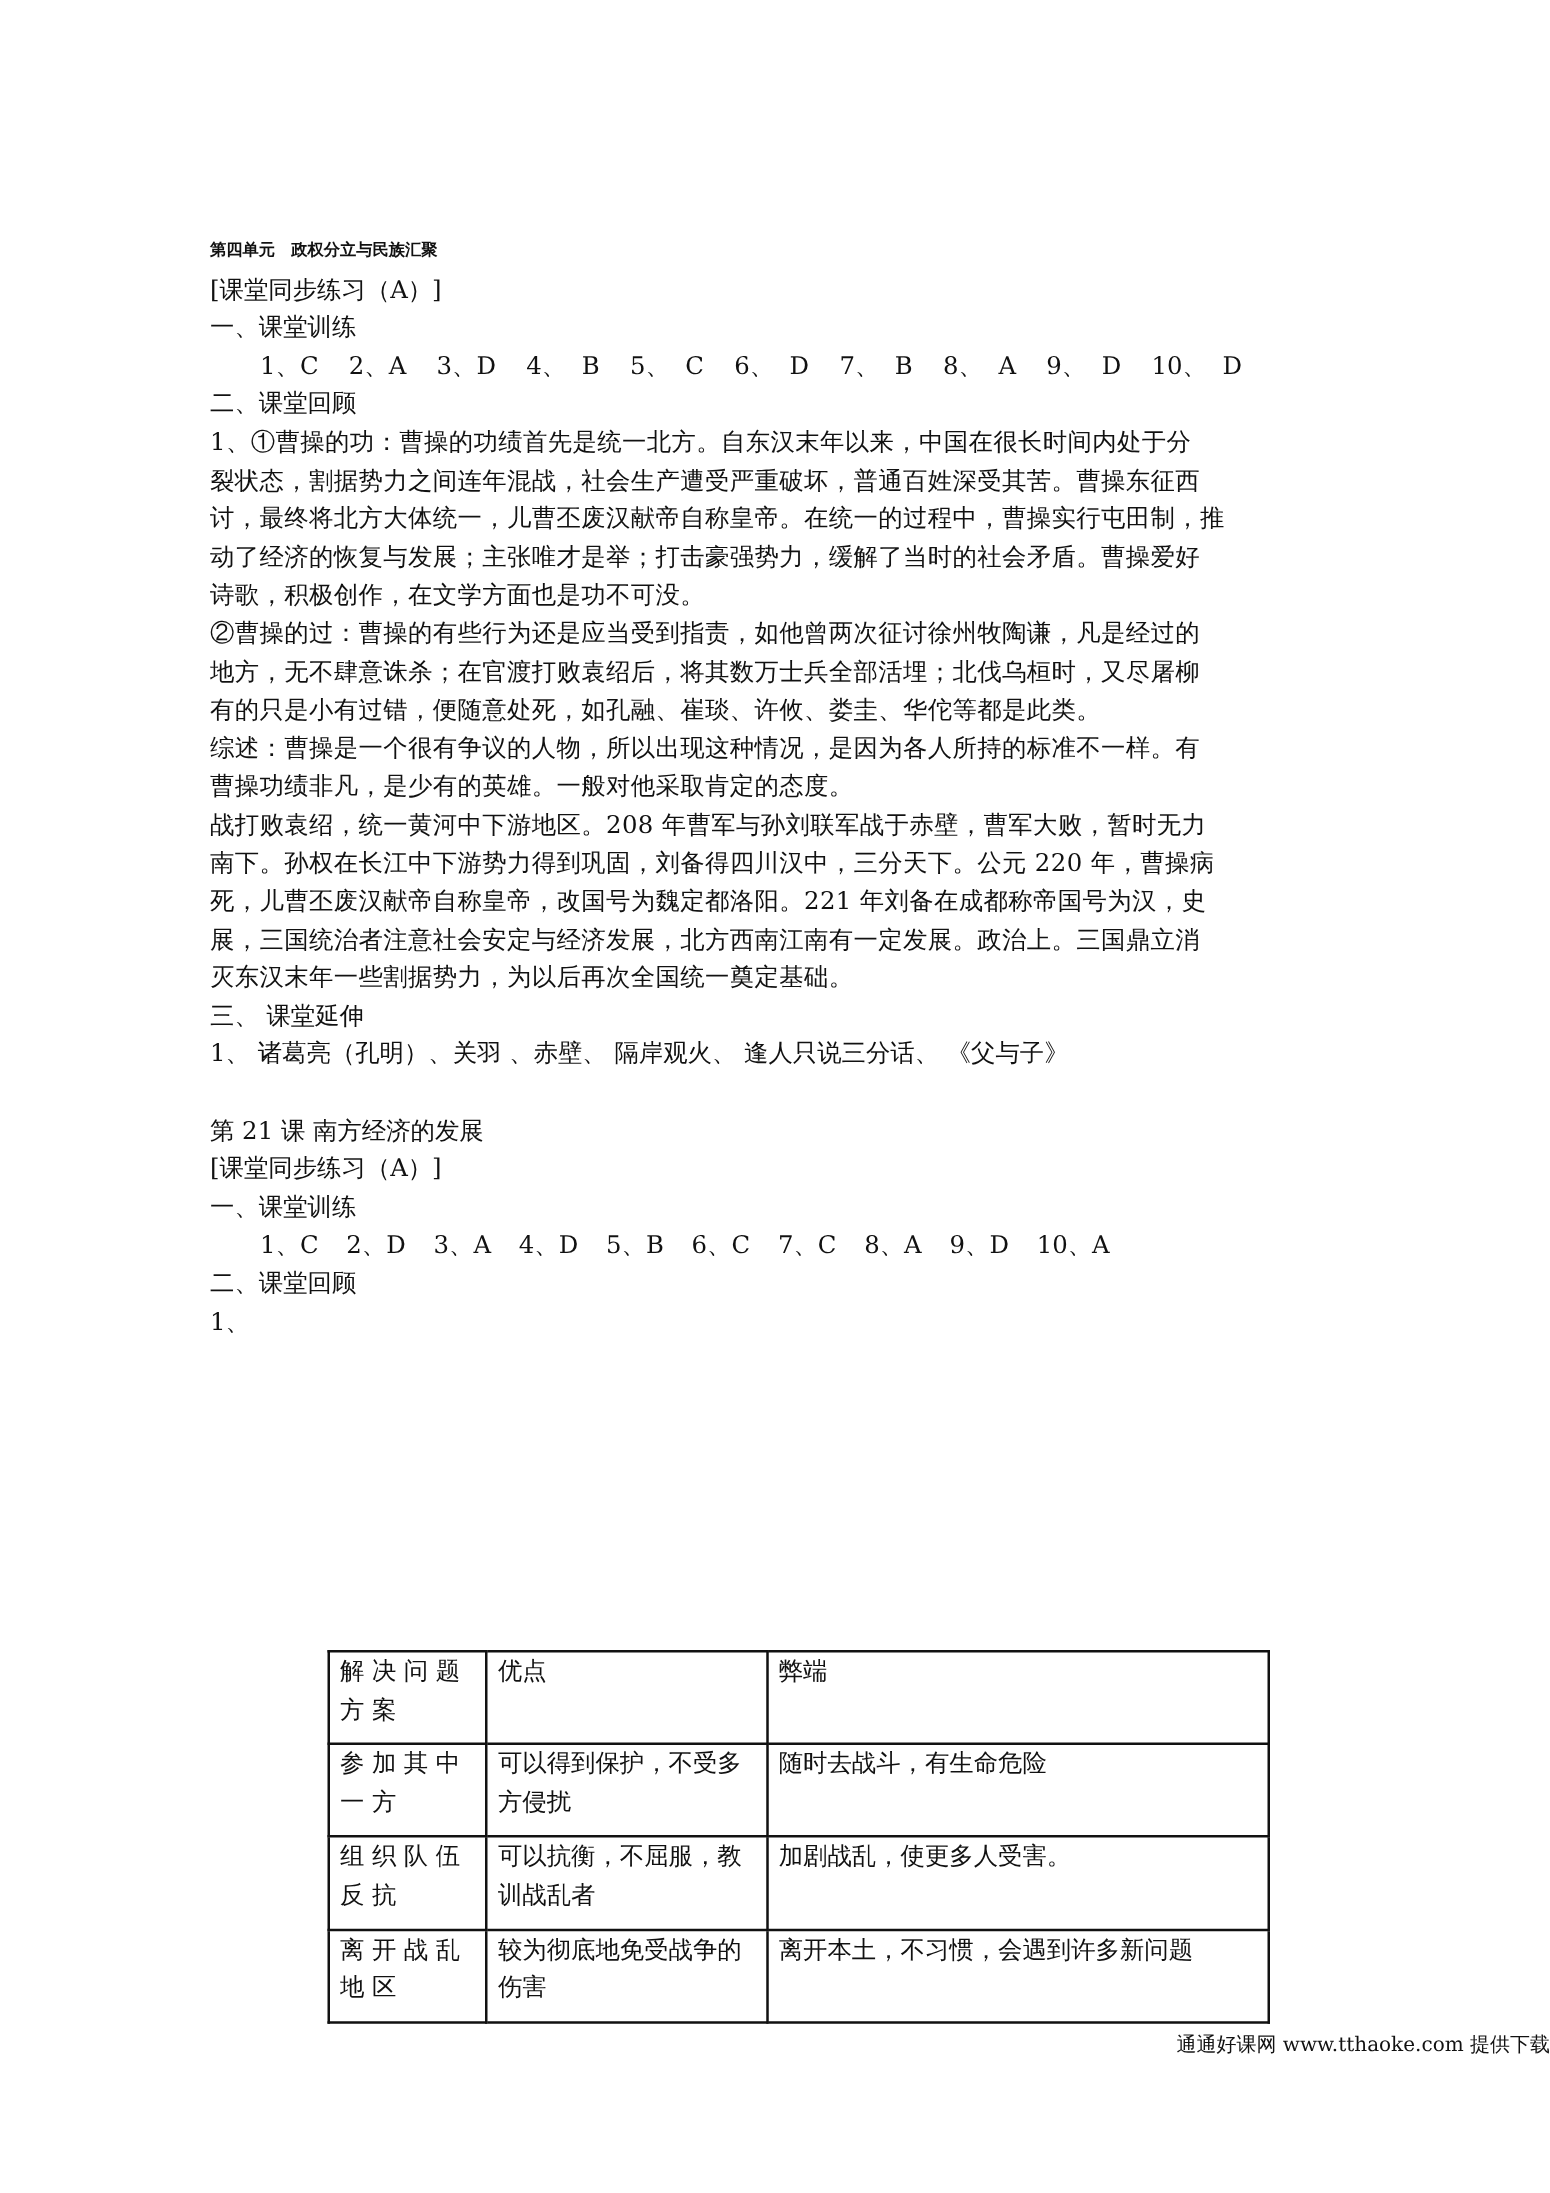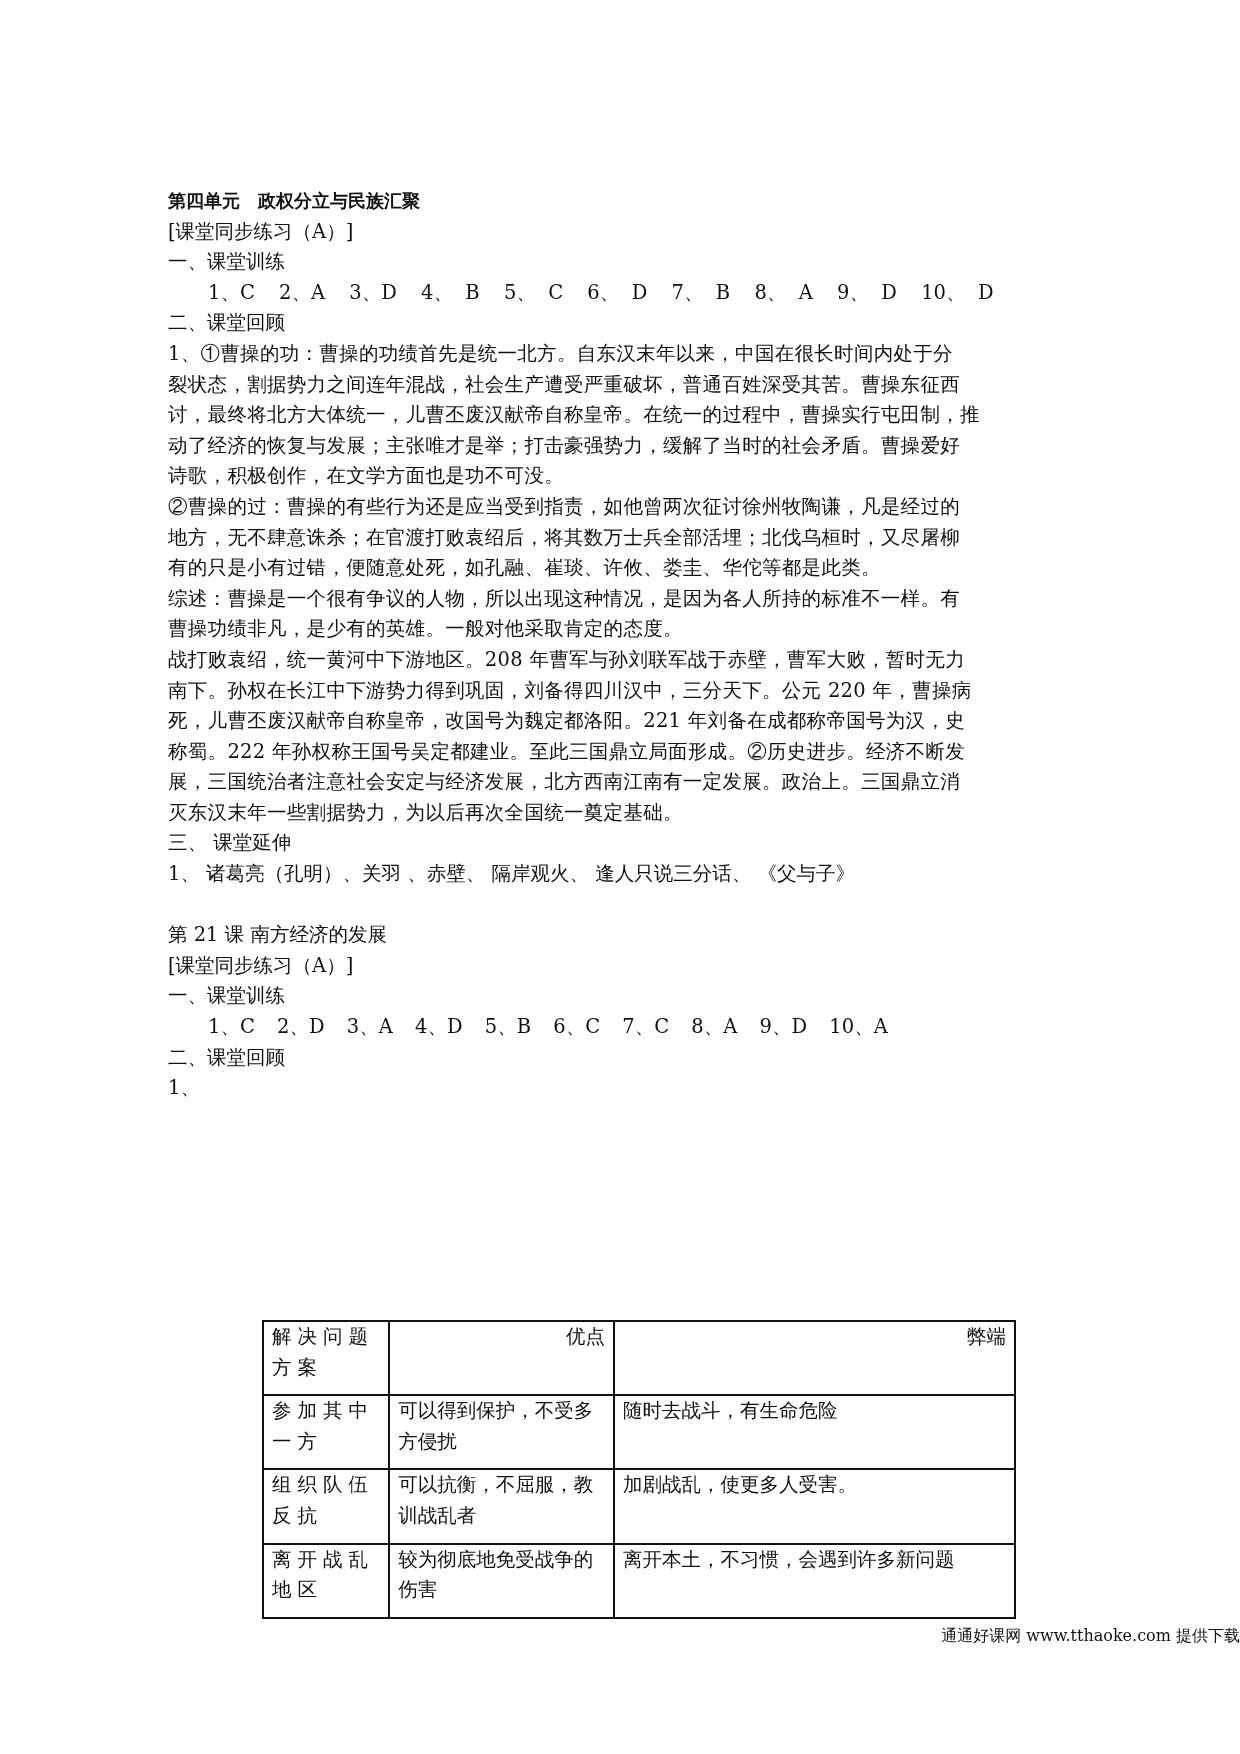--- a/index.html
+++ b/index.html
@@ -22,21 +22,21 @@
     width: 780px;
     font-size: 19.5px;
     line-height: 30.6px;
   }
   .line {
     white-space: nowrap;
     height: 30.6px;
   }
   .unit-title {
     font-weight: bold;
-    font-size: 18px;
+    font-size: 13px;
   }
   .indent {
     padding-left: 40px;
   }
   .para {
     text-align: justify;
     letter-spacing: 0.3px;
   }
   .answers span {
     display: inline-block;
@@ -61,21 +61,21 @@
     font-family: "DejaVu Serif", "Liberation Serif", serif;
   }
   table.solutions td, table.solutions th {
     border: 2px solid #111111;
     padding: 0 8px 11px 8px;
     vertical-align: top;
     font-weight: normal;
     text-align: left;
   }
   table.solutions th {
-    text-align: right;
+    text-align: left;
   }
   table.solutions .col1 { width: 110px; letter-spacing: 6px; }
   table.solutions .col2 { width: 210px; }
   table.solutions .col3 { width: 390px; }
   table.solutions .hdr1 {
     text-align: left;
     letter-spacing: 6px;
   }
   .footer {
     position: absolute;
@@ -117,21 +117,20 @@
     <div class="line para">动了经济的恢复与发展；主张唯才是举；打击豪强势力，缓解了当时的社会矛盾。曹操爱好</div>
     <div class="line para">诗歌，积极创作，在文学方面也是功不可没。</div>
     <div class="line para">②曹操的过：曹操的有些行为还是应当受到指责，如他曾两次征讨徐州牧陶谦，凡是经过的</div>
     <div class="line para">地方，无不肆意诛杀；在官渡打败袁绍后，将其数万士兵全部活埋；北伐乌桓时，又尽屠柳</div>
     <div class="line para">有的只是小有过错，便随意处死，如孔融、崔琰、许攸、娄圭、华佗等都是此类。</div>
     <div class="line para">综述：曹操是一个很有争议的人物，所以出现这种情况，是因为各人所持的标准不一样。有</div>
     <div class="line para">曹操功绩非凡，是少有的英雄。一般对他采取肯定的态度。</div>
     <div class="line para">战打败袁绍，统一黄河中下游地区。208 年曹军与孙刘联军战于赤壁，曹军大败，暂时无力</div>
     <div class="line para">南下。孙权在长江中下游势力得到巩固，刘备得四川汉中，三分天下。公元 220 年，曹操病</div>
     <div class="line para">死，儿曹丕废汉献帝自称皇帝，改国号为魏定都洛阳。221 年刘备在成都称帝国号为汉，史</div>
-    <div class="line para">称蜀。222 年孙权称王国号吴定都建业。至此三国鼎立局面形成。②历史进步。经济不断发</div>
     <div class="line para">展，三国统治者注意社会安定与经济发展，北方西南江南有一定发展。政治上。三国鼎立消</div>
     <div class="line para">灭东汉末年一些割据势力，为以后再次全国统一奠定基础。</div>
   </div>
 
   <div class="line">三、  课堂延伸</div>
   <div class="line">1、  诸葛亮（孔明）、关羽 、赤壁、  隔岸观火、  逢人只说三分话、  《父与子》</div>
 
   <div class="spacer"></div>
 
   <div class="line">第 21 课  南方经济的发展</div>

